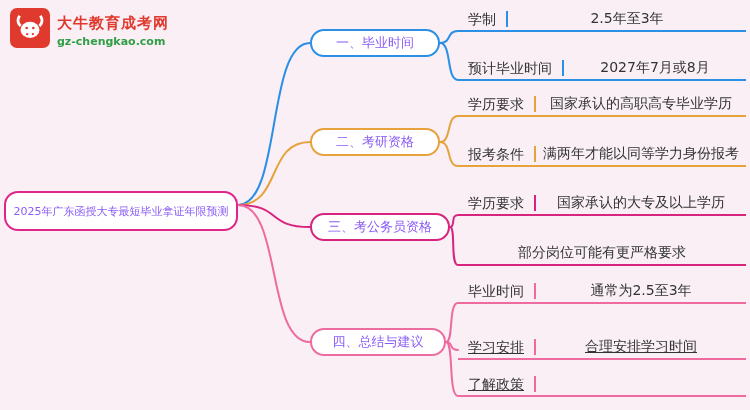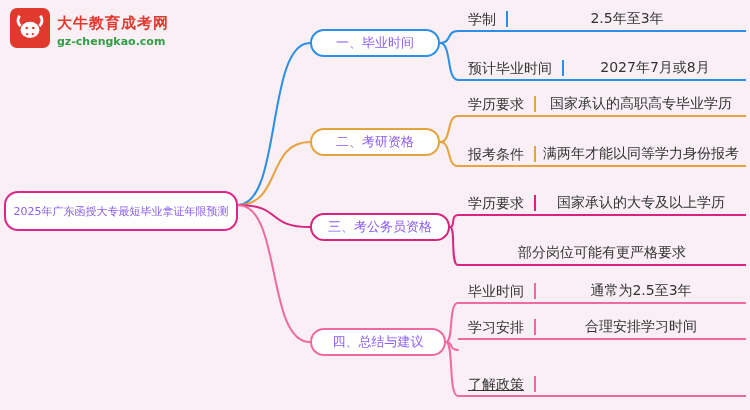--- a/index.html
+++ b/index.html
@@ -104,21 +104,21 @@
     <span class="leaf-value">国家承认的大专及以上学历</span>
   </div>
   <div class="leaf" style="top: 242px; border-bottom-color: rgb(215, 36, 126);">
     <span class="leaf-value">部分岗位可能有更严格要求</span>
   </div>
 
   <div class="leaf" style="top: 280px; border-bottom-color: rgb(238, 107, 160);">
     <span class="leaf-label" style="border-right-color: rgb(238, 107, 160);">毕业时间</span>
     <span class="leaf-value">通常为2.5至3年</span>
   </div>
-  <div class="leaf" style="top: 316px; border-bottom-color: rgb(238, 107, 160);">
+  <div class="leaf" style="top: 336px; border-bottom-color: rgb(238, 107, 160); text-decoration: underline;">
     <span class="leaf-label" style="border-right-color: rgb(238, 107, 160);">学习安排</span>
     <span class="leaf-value">合理安排学习时间</span>
   </div>
   <div class="leaf" style="top: 373px; border-bottom-color: rgb(238, 107, 160); text-decoration: underline;">
     <span class="leaf-label" style="border-right-color: rgb(238, 107, 160);">了解政策</span>
   </div>
 
 </div>
 
 </body></html>

